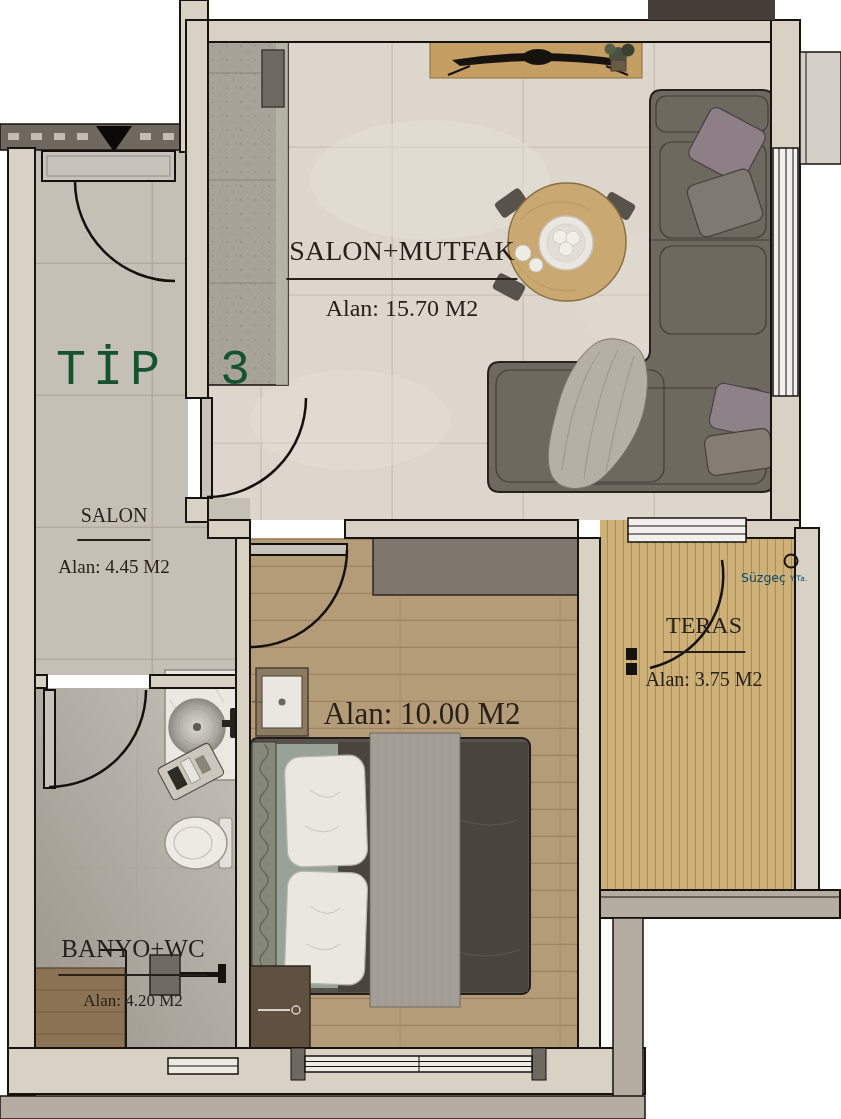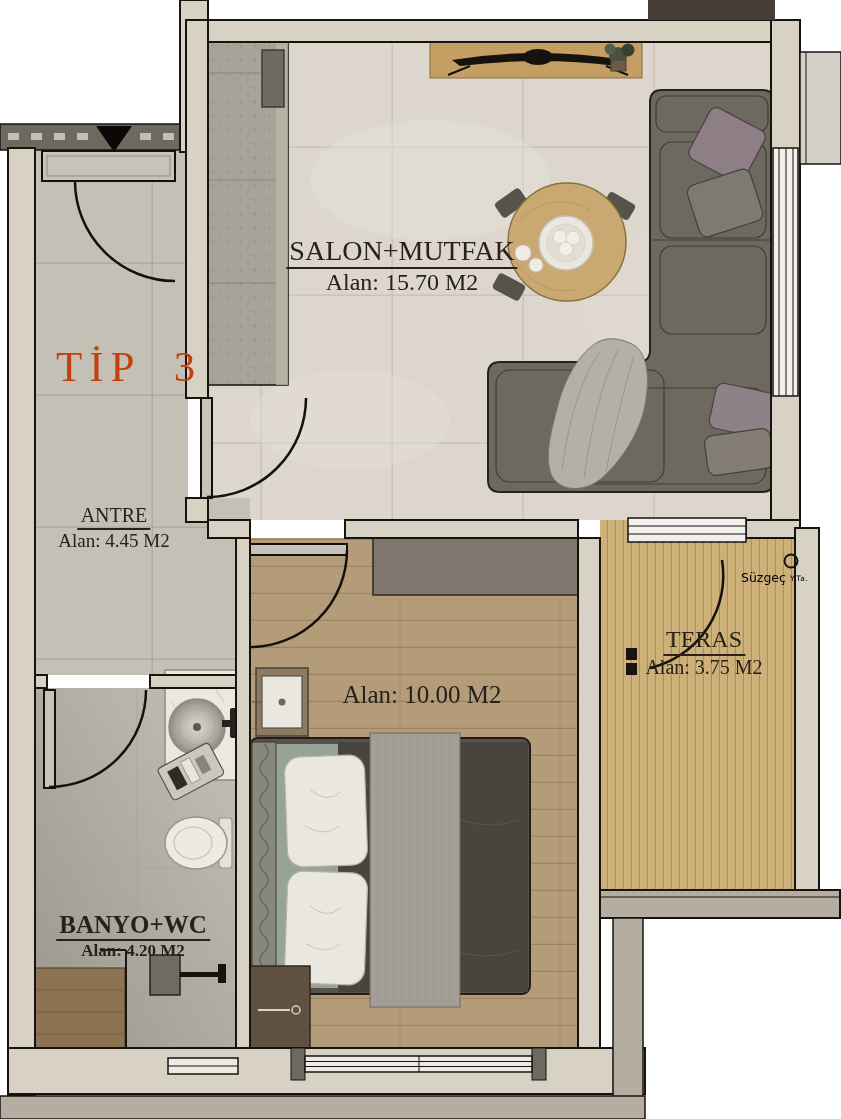--- a/index.html
+++ b/index.html
@@ -1,30 +1,30 @@
 <!DOCTYPE html>
 <html><head>
 <meta charset="utf-8">
 <style>
   html,body{margin:0;padding:0;background:#ffffff;}
   #plan{position:relative;width:841px;height:1119px;background:#ffffff;overflow:hidden;
         font-family:"Liberation Serif",serif;}
   #plan svg{position:absolute;left:0;top:0;}
   .lbl{position:absolute;transform:translateX(-50%);text-align:center;color:#27211a;white-space:nowrap;z-index:5;}
-  .lbl .nm{display:inline-block;border-bottom:2.5px solid #27211a;line-height:1.08;padding:0 3px 1px;text-align:right;}
-  .lbl .ar{margin-top:0;}
+  .lbl .nm{display:inline-block;border-bottom:2.5px solid #27211a;line-height:1.08;padding:0 3px 12px;text-align:right;}
+  .lbl .ar{margin-top:15px;}
   .lbl-salon .nm{font-size:28px;} .lbl-salon .ar{font-size:24px;}
   .lbl-antre .nm{font-size:20px;} .lbl-antre .ar{font-size:19px;}
-  .lbl-yatak .nm{font-size:28px;} .lbl-yatak .ar{font-size:25px;}
+  .lbl-yatak .nm{font-size:28px;} .lbl-yatak .ar{font-size:31px;}
   .lbl-teras .nm{font-size:24px;} .lbl-teras .ar{font-size:20px;}
   .lbl-banyo .nm{font-size:25px;} .lbl-banyo .ar{font-size:17px;}
-  .tip-title{position:absolute;left:56px;top:342px;font-family:Liberation Serif, serif;
-             font-size:43px;color:#c2410c;letter-spacing:7px;word-spacing:16px;z-index:5;}
+  .tip-title{position:absolute;left:56px;top:342px;font-family:Liberation Mono, monospace;
+             font-size:50px;color:#14532d;letter-spacing:7px;word-spacing:16px;z-index:5;}
   .suzgec{position:absolute;left:741px;top:570px;font-family:"DejaVu Sans",sans-serif;
-          font-size:12.5px;color:#000000;z-index:5;}
+          font-size:12.5px;color:#0c4a6e;z-index:5;}
   .suzgec .sub{font-size:7.5px;vertical-align:1px;letter-spacing:0.5px;}
 </style>
 </head>
 <body>
 
 <div id="plan">
 
 <svg width="841" height="1119" viewBox="0 0 841 1119">
   <defs>
     <pattern id="pTileSalon" width="131" height="148" patternUnits="userSpaceOnUse">
@@ -281,33 +281,33 @@
 </svg>
 
   <div class="tip-title">TİP 3</div>
 
   <div class="lbl lbl-salon" style="left:402px;top:236px;">
     <div class="nm">SALON+MUTFAK</div>
     <div class="ar">Alan: 15.70 M2</div>
   </div>
 
   <div class="lbl lbl-antre" style="left:114px;top:505px;">
-    <div class="nm">ANTRE</div>
+    <div class="nm">SALON</div>
     <div class="ar">Alan: 4.45 M2</div>
   </div>
 
   <div class="lbl lbl-yatak" style="left:422px;top:681px;">
     <div class="ar">Alan: 10.00 M2</div>
   </div>
 
-  <div class="lbl lbl-teras" style="left:704px;top:627px;">
+  <div class="lbl lbl-teras" style="left:704px;top:613px;">
     <div class="nm">TERAS</div>
     <div class="ar">Alan: 3.75 M2</div>
   </div>
 
-  <div class="lbl lbl-banyo" style="left:133px;top:911px;font-weight:bold;">
+  <div class="lbl lbl-banyo" style="left:133px;top:935px;">
     <div class="nm">BANYO+WC</div>
     <div class="ar">Alan: 4.20 M2</div>
   </div>
 
   <div class="suzgec"><span>Süzgeç</span> <span class="sub">Y.Ta.</span></div>
 
 </div>
 
 </body></html>

